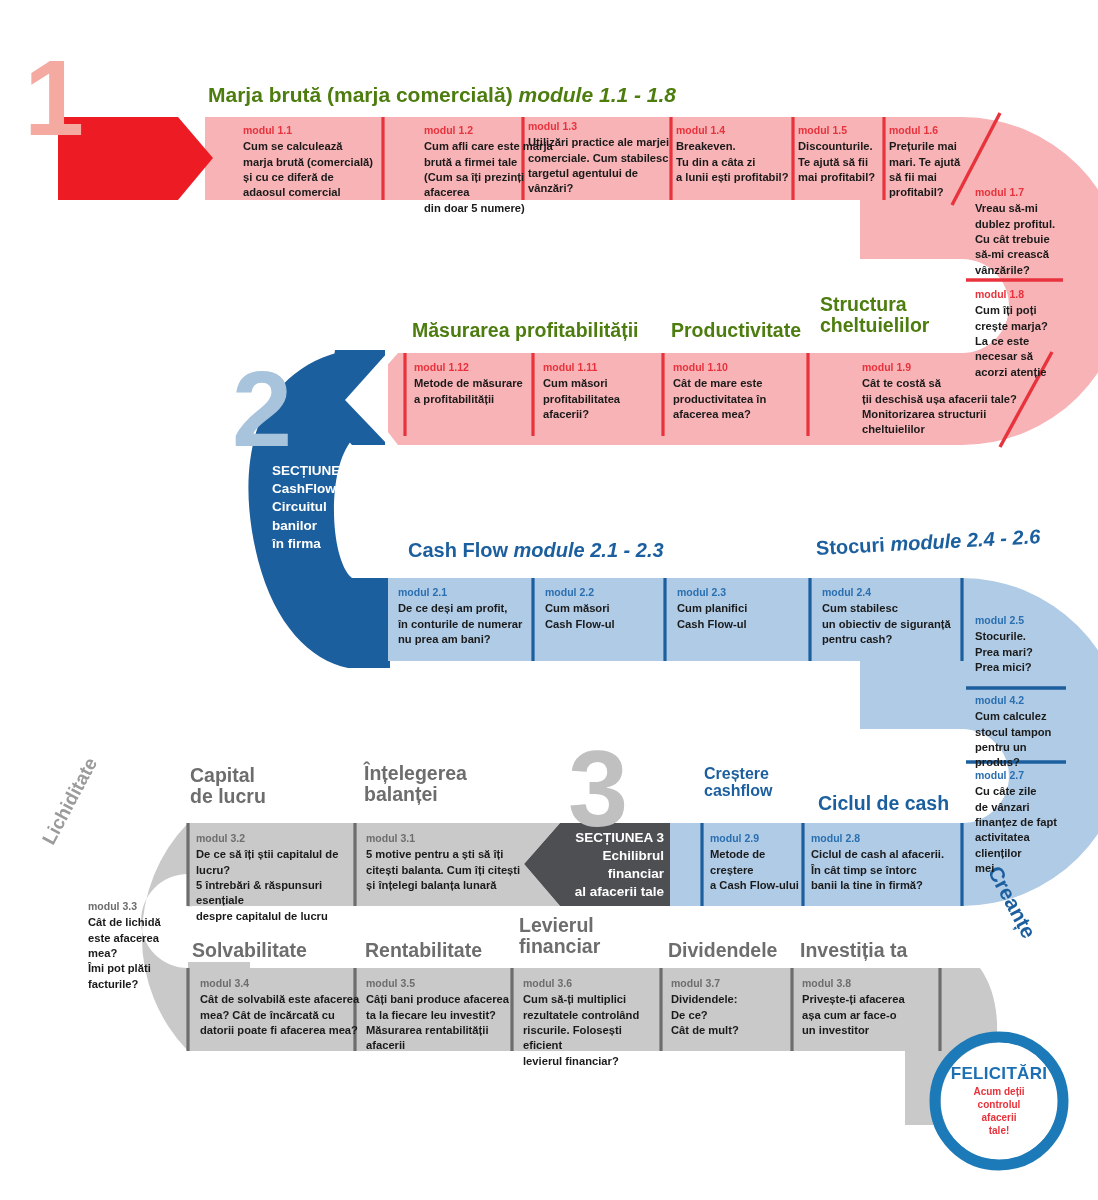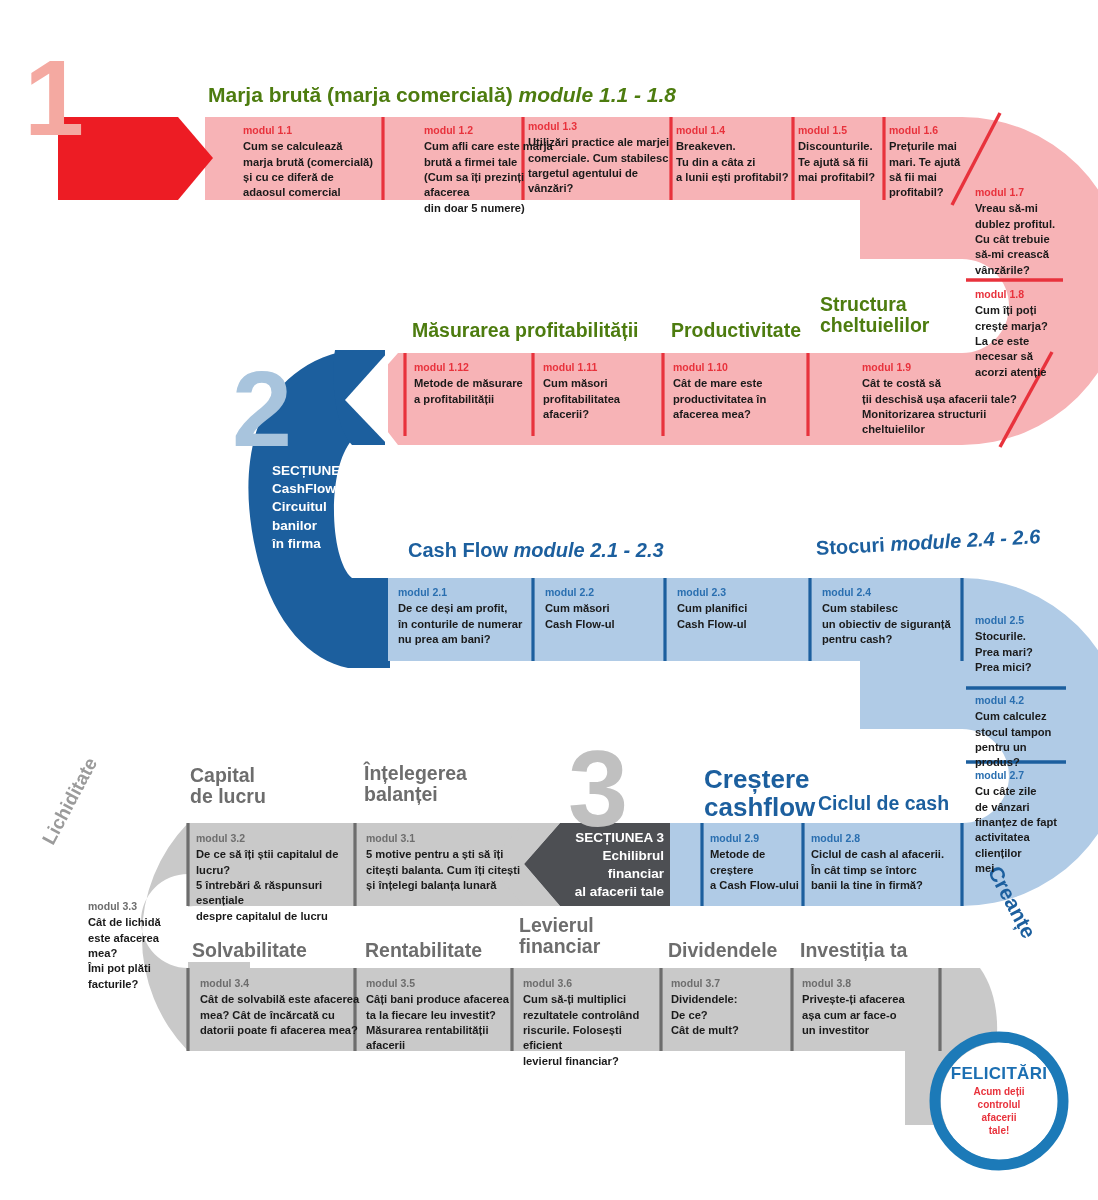--- a/index.html
+++ b/index.html
@@ -256,21 +256,21 @@
   <div class="head blue" style="left:408px;top:540px;font-size:20px;">
     <span>Cash Flow</span>
     <span class="it">module 2.1 - 2.3</span>
   </div>
 
   <div class="head blue" style="left:816px;top:538px;font-size:20px;transform:rotate(-3deg);transform-origin:left center;">
     <span>Stocuri</span>
     <span class="it">module 2.4 - 2.6</span>
   </div>
 
-  <div class="head blue" style="left:704px;top:765px;font-size:26px;">
+  <div class="head blue" style="left:704px;top:765px;font-size:16px;">
     <div>Creștere</div>
     <div>cashflow</div>
   </div>
 
   <div class="head blue" style="left:818px;top:793px;font-size:19.5px;">
     <span>Ciclul de cash</span>
   </div>
 
   <div class="head gray" style="left:190px;top:765px;font-size:19.5px;">
     <div>Capital</div>

